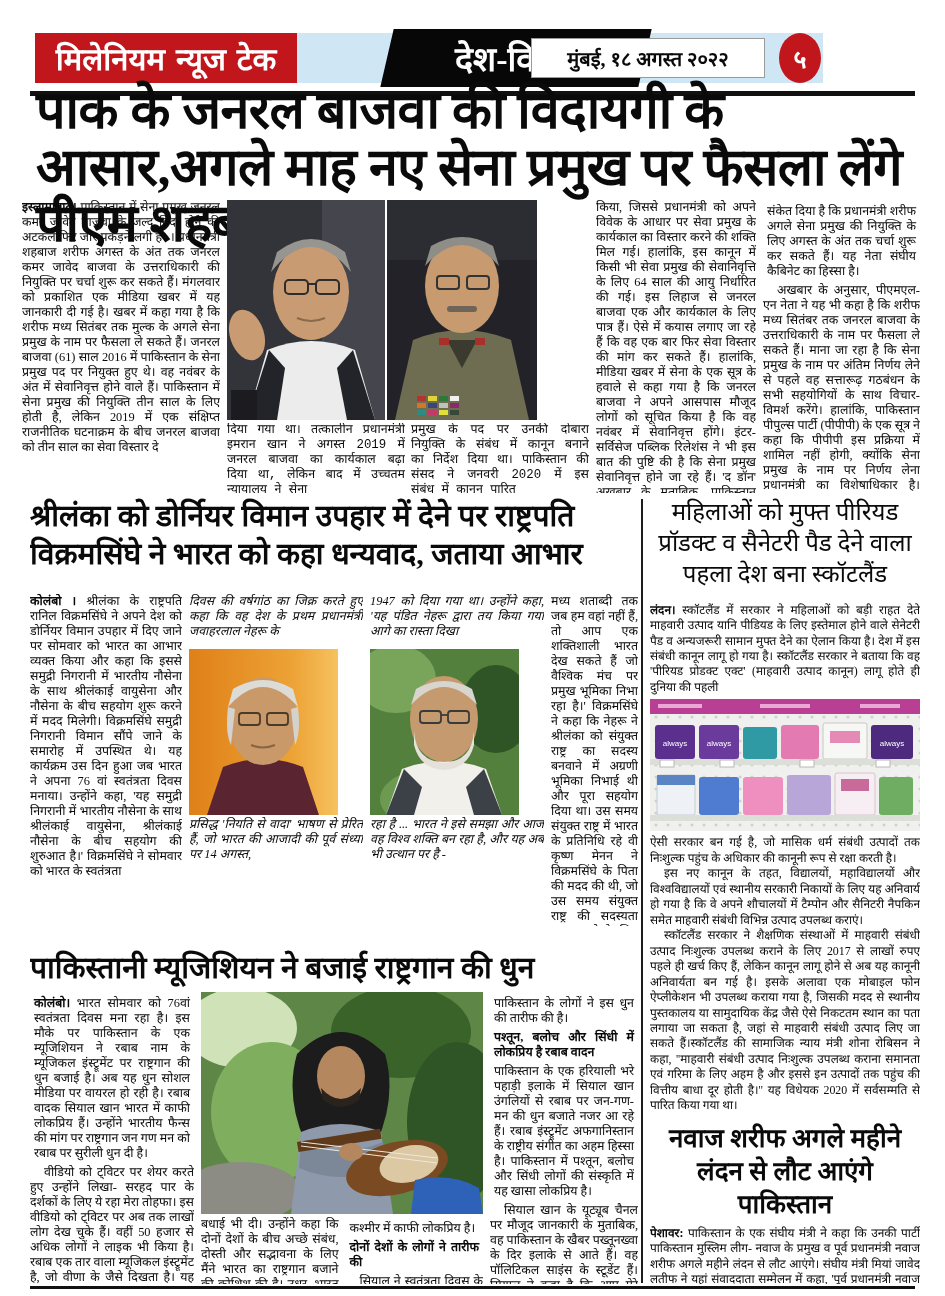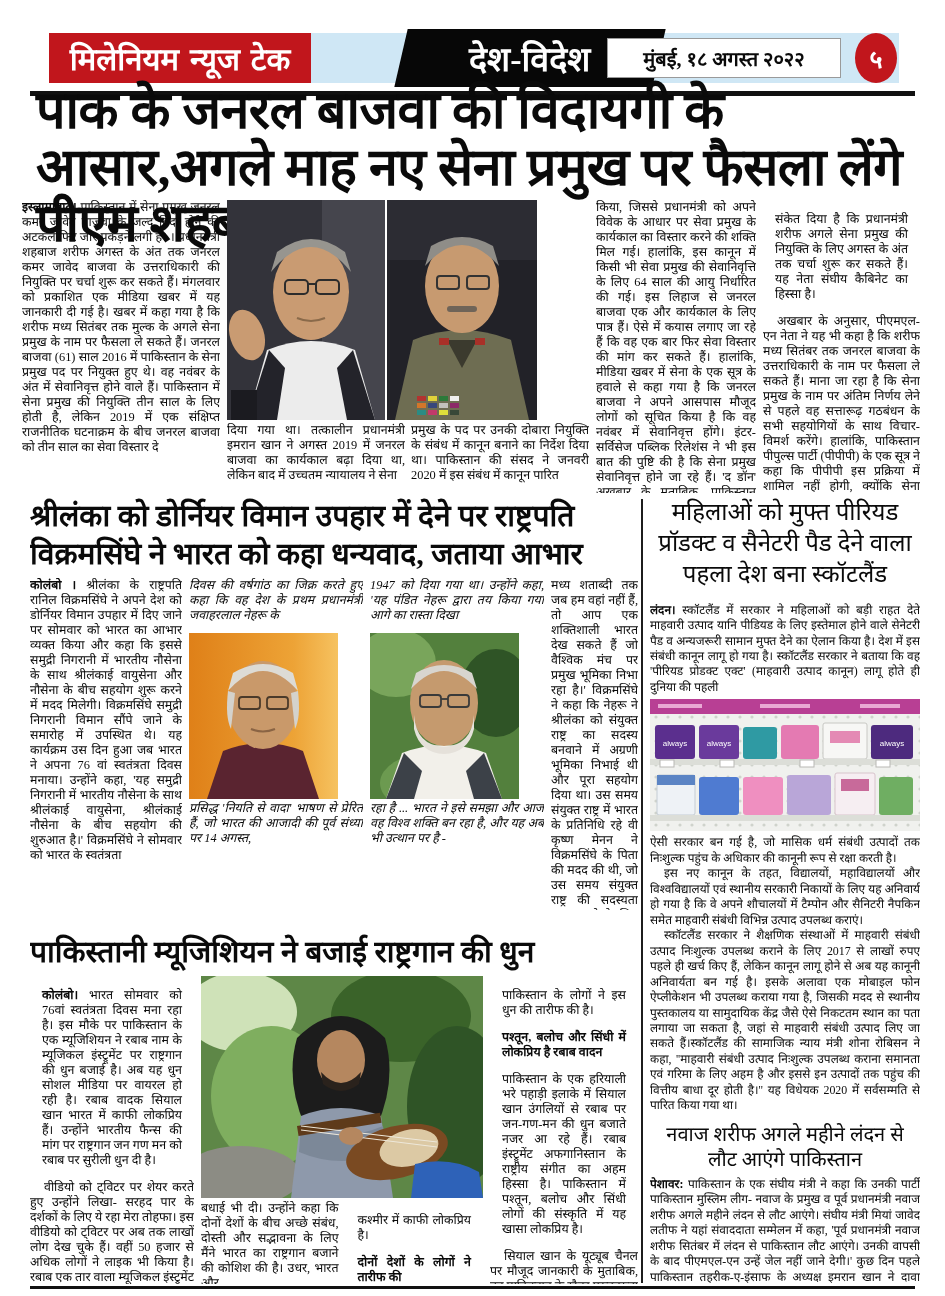--- a/index.html
+++ b/index.html
@@ -1,72 +1,72 @@
 <!DOCTYPE html>
 <html lang="hi"><head>
 <meta charset="utf-8">
 <style>
   html,body{margin:0;padding:0;background:#ffffff;}
   .page{position:relative;width:945px;height:1296px;background:#ffffff;overflow:hidden;
         font-family:"Liberation Serif","DejaVu Serif",serif;color:#0a0a0a;}
   
-  .masthead{position:absolute;left:49px;top:33px;width:850px;height:50px;background:#cfe7f5;}
+  .masthead{position:absolute;left:35px;top:33px;width:744px;height:50px;background:#cfe7f5;padding-left:44px;}
   .brand{position:absolute;left:0;top:0;bottom:0;width:262px;background:#c1161c;color:#fff;
          display:flex;align-items:center;justify-content:center;font-weight:bold;font-size:31px;
          font-family:"DejaVu Sans","Liberation Sans",sans-serif;letter-spacing:0;}
   .section-band{position:absolute;left:352px;top:-4px;height:58px;width:258px;background:#070707;
          transform:skewX(-13deg);display:flex;align-items:center;justify-content:center;}
   .section-band span{transform:skewX(13deg);color:#fff;font-weight:bold;font-size:34px;}
   .date-box{position:absolute;right:58px;top:5px;height:38px;width:232px;background:#fff;border:1px solid #9a9a9a;
          display:flex;align-items:center;justify-content:center;font-weight:bold;font-size:20px;}
   .page-circle{position:absolute;right:2px;top:0;width:42px;height:50px;background:#c1161c;border-radius:50%;
          display:flex;align-items:center;justify-content:center;color:#fff;font-weight:bold;font-size:25px;}
   .top-rule{position:absolute;left:30px;right:30px;top:91px;height:5px;background:#111;}
   .bottom-rule{position:absolute;left:30px;right:30px;top:1286px;height:3px;background:#111;}
   .v-rule{position:absolute;left:641px;top:499px;height:784px;width:2px;background:#1c1c1c;}
   
   .lead-headline{position:absolute;left:36px;top:83px;right:26px;font-size:52px;line-height:1.09;
          font-weight:bold;letter-spacing:-0.5px;}
   .lead-body{position:absolute;left:22px;top:200px;right:25px;height:293px;display:flex;gap:7px;}
   .body-text{font-size:12.4px;line-height:1.21;text-align:justify;}
   .dateline{font-weight:bold;}
   .lead-col1{width:198px;overflow:hidden;}
-  .lead-mid{width:362px;display:flex;flex-direction:column;}
+  .lead-mid{width:362px;display:flex;flex-direction:column;font-family:Liberation Mono, monospace;}
   .lead-photos{display:flex;gap:2px;height:220px;}
   .lead-photos svg{display:block;}
   .lead-mid-txt{display:flex;gap:6px;margin-top:3px;flex:1;overflow:hidden;}
   .lead-mid-txt div{flex:1;overflow:hidden;}
   .lead-col4{width:160px;overflow:hidden;}
   .lead-col5{flex:1;overflow:hidden;}
   
   .left-region{position:absolute;left:30px;top:497px;width:608px;height:787px;overflow:hidden;}
   .sl-headline{font-size:30px;line-height:1.26;font-weight:bold;}
-  .sl-body{margin-top:5px;height:332px;display:flex;gap:7px;}
+  .sl-body{margin-top:21px;height:332px;display:flex;gap:7px;}
   .sl-c1{width:152px;overflow:hidden;}
   .sl-c2,.sl-c3{width:174px;display:flex;flex-direction:column;overflow:hidden;font-style:italic;}
   .sl-top{height:53px;overflow:hidden;}
   .sl-c4{flex:1;overflow:hidden;}
   .sl-c2 svg,.sl-c3 svg{display:block;margin:2px 0;}
   .mu-headline{margin-top:24px;font-size:30px;line-height:1.2;font-weight:bold;}
   .mu-body{margin-top:6px;display:flex;gap:7px;height:330px;justify-content:center;}
   .mu-c1{width:164px;overflow:hidden;}
   .mu-mid{width:282px;display:flex;flex-direction:column;}
   .mu-mid svg{display:block;}
   .mu-mid-txt{display:flex;gap:7px;margin-top:3px;flex:1;overflow:hidden;}
   .mu-mid-txt div{flex:1;overflow:hidden;}
   .mu-c4{flex:1;overflow:hidden;}
   .subhead{font-weight:bold;}
-  p.cont{margin:12px;}
+  p.cont{margin:4px;}
   p.indent{margin:0;text-indent:14px;}
   
   .right-region{position:absolute;left:650px;top:497px;width:270px;height:787px;overflow:hidden;}
   .sc-headline{text-align:center;font-size:24px;line-height:1.3;font-weight:normal;}
   .rt-text{font-size:11.9px;line-height:1.3;text-align:justify;}
   .right-region svg{display:block;margin:4px 0;}
-  .nw-headline{text-align:center;font-size:20px;line-height:1.28;font-weight:normal;margin:8px 0 4px 0;}
+  .nw-headline{text-align:center;font-size:26px;line-height:1.28;font-weight:bold;margin:8px 0 4px 0;}
 </style>
 </head>
 <body>
 
 <div class="page">
 
   <div class="masthead">
     <div class="brand">मिलेनियम न्यूज टेक</div>
     <div class="section-band">
       <span>देश-विदेश</span>

